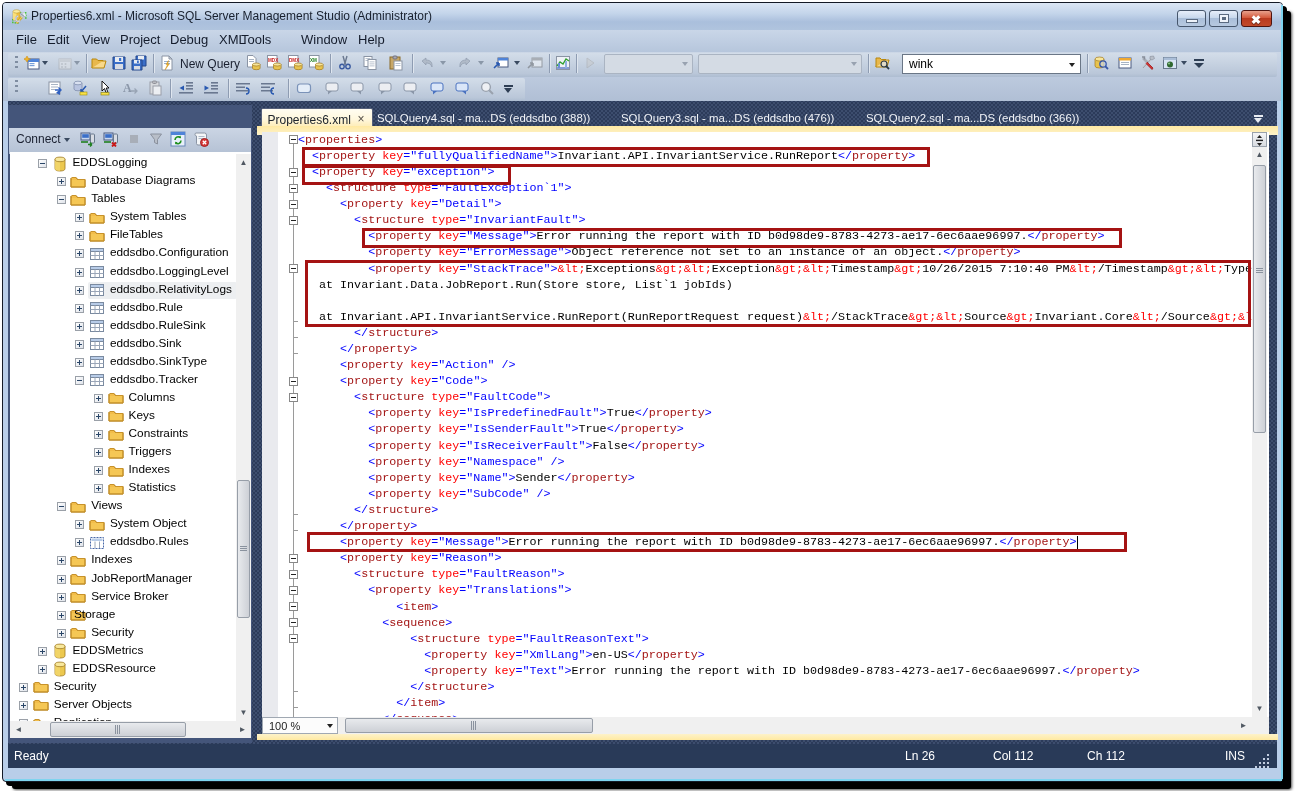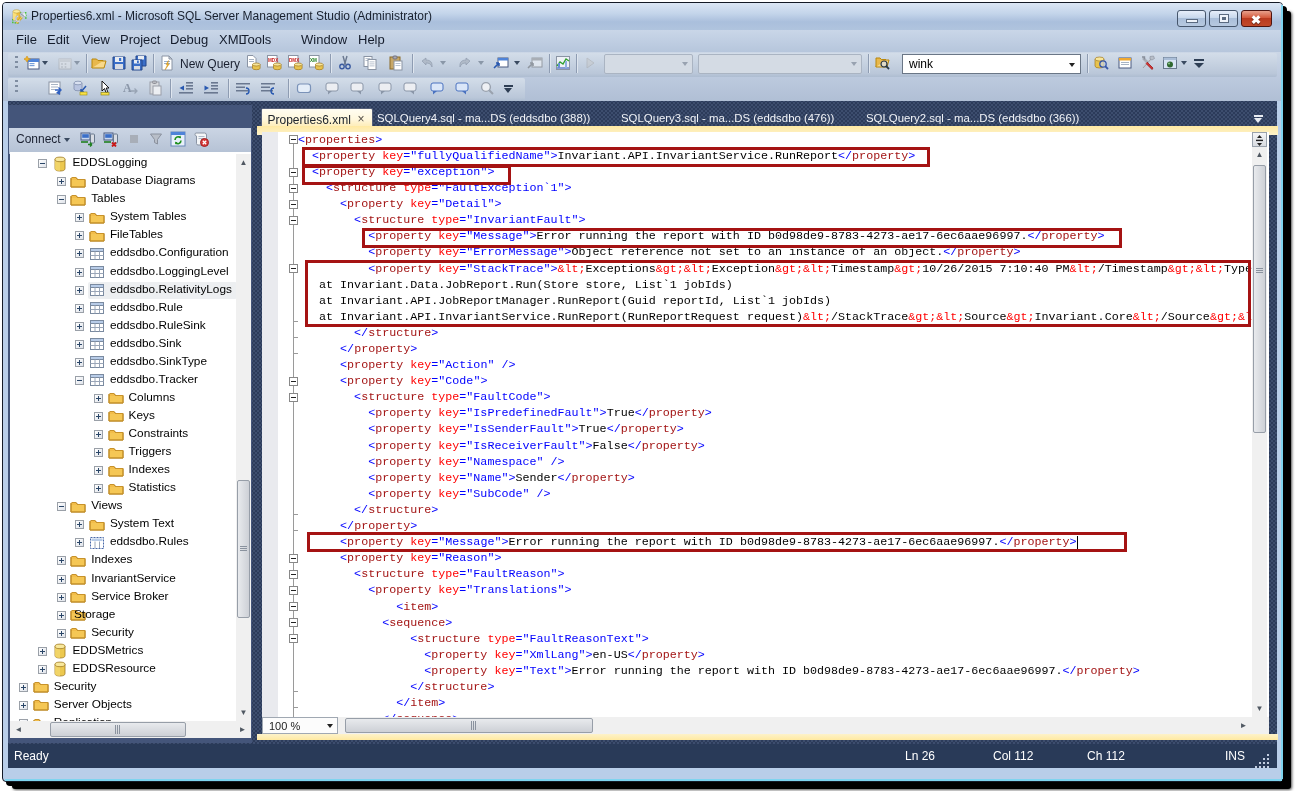--- a/index.html
+++ b/index.html
@@ -605,21 +605,21 @@
 <div class="tlabel" style="left:88.2px;top:495.2px">Views</div>
 <div class="tbox" style="left:72.4px;top:517.3px">
       <i class="h"></i>
       <i class="v"></i>
     </div>
 <div style="position:absolute;left:85.9px;top:513.8px;width:16px;height:16px"><svg width="16" height="16" viewBox="0 0 16 16">
         <path d="M1 4.5 L1 13 L15 13 L15 5.5 L7.5 5.5 L6 3.5 L2 3.5 Z" fill="#f2bd4a" stroke="#a87818" stroke-width="1"></path>
         <path d="M1.5 6 L14.5 6 L14.5 12.5 L1.5 12.5 Z" fill="#f8d05e" opacity=".55"></path>
         <path d="M1 4.5 L1 13 L15 13 L15 5.5 L7.5 5.5 L6 3.5 L2 3.5 Z" fill="none" stroke="#c8922a" stroke-width="1"></path>
       </svg></div>
-<div class="tlabel" style="left:106.9px;top:513.3px">System Text</div>
+<div class="tlabel" style="left:106.9px;top:513.3px">System Object</div>
 <div class="tbox" style="left:72.4px;top:535.4px">
       <i class="h"></i>
       <i class="v"></i>
     </div>
 <div style="position:absolute;left:85.9px;top:531.9px;width:16px;height:16px"><svg width="16" height="16" viewBox="0 0 16 16">
         <rect x="1.5" y="2.5" width="13" height="11" fill="#fff" stroke="#4868a8" stroke-width="1" stroke-dasharray="2,1"></rect>
         <rect x="2.5" y="3.5" width="11" height="2.5" fill="#b8cce8"></rect>
         <line x1="6" y1="6.5" x2="6" y2="13" stroke="#9aa6b8" stroke-width="1"></line>
         <line x1="10.5" y1="6.5" x2="10.5" y2="13" stroke="#9aa6b8" stroke-width="1"></line>
       </svg></div>
@@ -636,21 +636,21 @@
 <div class="tlabel" style="left:88.2px;top:549.4px">Indexes</div>
 <div class="tbox" style="left:53.7px;top:571.5px">
       <i class="h"></i>
       <i class="v"></i>
     </div>
 <div style="position:absolute;left:67.2px;top:568.0px;width:16px;height:16px"><svg width="16" height="16" viewBox="0 0 16 16">
         <path d="M1 4.5 L1 13 L15 13 L15 5.5 L7.5 5.5 L6 3.5 L2 3.5 Z" fill="#f2bd4a" stroke="#a87818" stroke-width="1"></path>
         <path d="M1.5 6 L14.5 6 L14.5 12.5 L1.5 12.5 Z" fill="#f8d05e" opacity=".55"></path>
         <path d="M1 4.5 L1 13 L15 13 L15 5.5 L7.5 5.5 L6 3.5 L2 3.5 Z" fill="none" stroke="#c8922a" stroke-width="1"></path>
       </svg></div>
-<div class="tlabel" style="left:88.2px;top:567.5px">InvariantService</div>
+<div class="tlabel" style="left:88.2px;top:567.5px">JobReportManager</div>
 <div class="tbox" style="left:53.7px;top:589.5px">
       <i class="h"></i>
       <i class="v"></i>
     </div>
 <div style="position:absolute;left:67.2px;top:586.0px;width:16px;height:16px"><svg width="16" height="16" viewBox="0 0 16 16">
         <path d="M1 4.5 L1 13 L15 13 L15 5.5 L7.5 5.5 L6 3.5 L2 3.5 Z" fill="#f2bd4a" stroke="#a87818" stroke-width="1"></path>
         <path d="M1.5 6 L14.5 6 L14.5 12.5 L1.5 12.5 Z" fill="#f8d05e" opacity=".55"></path>
         <path d="M1 4.5 L1 13 L15 13 L15 5.5 L7.5 5.5 L6 3.5 L2 3.5 Z" fill="none" stroke="#c8922a" stroke-width="1"></path>
       </svg></div>
 <div class="tlabel" style="left:88.2px;top:585.5px">Service Broker</div>
@@ -759,21 +759,21 @@
 <div class="cl"><span></span><span style="color:#0000ff">&lt;</span><span style="color:#a31515">properties</span><span style="color:#0000ff">&gt;</span></div>
 <div class="cl"><span>&nbsp;&nbsp;</span><span style="color:#0000ff">&lt;</span><span style="color:#a31515">property</span><span style="color:#000000"> </span><span style="color:#ff0000">key</span><span style="color:#0000ff">="fullyQualifiedName</span><span style="color:#0000ff">"&gt;</span><span style="color:#000000">Invariant.API.InvariantService.RunReport</span><span style="color:#0000ff">&lt;/</span><span style="color:#a31515">property</span><span style="color:#0000ff">&gt;</span></div>
 <div class="cl"><span>&nbsp;&nbsp;</span><span style="color:#0000ff">&lt;</span><span style="color:#a31515">property</span><span style="color:#000000"> </span><span style="color:#ff0000">key</span><span style="color:#0000ff">="exception</span><span style="color:#0000ff">"&gt;</span></div>
 <div class="cl"><span>&nbsp;&nbsp;&nbsp;&nbsp;</span><span style="color:#0000ff">&lt;</span><span style="color:#a31515">structure</span><span style="color:#000000"> </span><span style="color:#ff0000">type</span><span style="color:#0000ff">="FaultException`1</span><span style="color:#0000ff">"&gt;</span></div>
 <div class="cl"><span>&nbsp;&nbsp;&nbsp;&nbsp;&nbsp;&nbsp;</span><span style="color:#0000ff">&lt;</span><span style="color:#a31515">property</span><span style="color:#000000"> </span><span style="color:#ff0000">key</span><span style="color:#0000ff">="Detail</span><span style="color:#0000ff">"&gt;</span></div>
 <div class="cl"><span>&nbsp;&nbsp;&nbsp;&nbsp;&nbsp;&nbsp;&nbsp;&nbsp;</span><span style="color:#0000ff">&lt;</span><span style="color:#a31515">structure</span><span style="color:#000000"> </span><span style="color:#ff0000">type</span><span style="color:#0000ff">="InvariantFault</span><span style="color:#0000ff">"&gt;</span></div>
 <div class="cl"><span>&nbsp;&nbsp;&nbsp;&nbsp;&nbsp;&nbsp;&nbsp;&nbsp;&nbsp;&nbsp;</span><span style="color:#0000ff">&lt;</span><span style="color:#a31515">property</span><span style="color:#000000"> </span><span style="color:#ff0000">key</span><span style="color:#0000ff">="Message</span><span style="color:#0000ff">"&gt;</span><span style="color:#000000">Error running the report with ID b0d98de9-8783-4273-ae17-6ec6aae96997.</span><span style="color:#0000ff">&lt;/</span><span style="color:#a31515">property</span><span style="color:#0000ff">&gt;</span></div>
 <div class="cl"><span>&nbsp;&nbsp;&nbsp;&nbsp;&nbsp;&nbsp;&nbsp;&nbsp;&nbsp;&nbsp;</span><span style="color:#0000ff">&lt;</span><span style="color:#a31515">property</span><span style="color:#000000"> </span><span style="color:#ff0000">key</span><span style="color:#0000ff">="ErrorMessage</span><span style="color:#0000ff">"&gt;</span><span style="color:#000000">Object reference not set to an instance of an object.</span><span style="color:#0000ff">&lt;/</span><span style="color:#a31515">property</span><span style="color:#0000ff">&gt;</span></div>
 <div class="cl"><span>&nbsp;&nbsp;&nbsp;&nbsp;&nbsp;&nbsp;&nbsp;&nbsp;&nbsp;&nbsp;</span><span style="color:#0000ff">&lt;</span><span style="color:#a31515">property</span><span style="color:#000000"> </span><span style="color:#ff0000">key</span><span style="color:#0000ff">="StackTrace</span><span style="color:#0000ff">"&gt;</span><span style="color:#ff0000">&amp;lt;</span><span style="color:#000000">Exceptions</span><span style="color:#ff0000">&amp;gt;</span><span style="color:#ff0000">&amp;lt;</span><span style="color:#000000">Exception</span><span style="color:#ff0000">&amp;gt;</span><span style="color:#ff0000">&amp;lt;</span><span style="color:#000000">Timestamp</span><span style="color:#ff0000">&amp;gt;</span><span style="color:#000000">10/26/2015 7:10:40 PM</span><span style="color:#ff0000">&amp;lt;</span><span style="color:#000000">/Timestamp</span><span style="color:#ff0000">&amp;gt;</span><span style="color:#ff0000">&amp;lt;</span><span style="color:#000000">Type</span></div>
 <div class="cl"><span>&nbsp;&nbsp;&nbsp;</span><span style="color:#000000">at Invariant.Data.JobReport.Run(Store store, List`1 jobIds)</span></div>
-<div class="cl"><span>&nbsp;&nbsp;&nbsp;</span><span style="color:#000000">at Invariant.API.JobReportManager.RunReport(Guid reportId, List`1 jobIds)</span></div>
+<div class="cl"><span>&nbsp;&nbsp;&nbsp;</span></div>
 <div class="cl"><span>&nbsp;&nbsp;&nbsp;</span><span style="color:#000000">at Invariant.API.InvariantService.RunReport(RunReportRequest request)</span><span style="color:#ff0000">&amp;lt;</span><span style="color:#000000">/StackTrace</span><span style="color:#ff0000">&amp;gt;</span><span style="color:#ff0000">&amp;lt;</span><span style="color:#000000">Source</span><span style="color:#ff0000">&amp;gt;</span><span style="color:#000000">Invariant.Core</span><span style="color:#ff0000">&amp;lt;</span><span style="color:#000000">/Source</span><span style="color:#ff0000">&amp;gt;</span><span style="color:#ff0000">&amp;l</span></div>
 <div class="cl"><span>&nbsp;&nbsp;&nbsp;&nbsp;&nbsp;&nbsp;&nbsp;&nbsp;</span><span style="color:#0000ff">&lt;/</span><span style="color:#a31515">structure</span><span style="color:#0000ff">&gt;</span></div>
 <div class="cl"><span>&nbsp;&nbsp;&nbsp;&nbsp;&nbsp;&nbsp;</span><span style="color:#0000ff">&lt;/</span><span style="color:#a31515">property</span><span style="color:#0000ff">&gt;</span></div>
 <div class="cl"><span>&nbsp;&nbsp;&nbsp;&nbsp;&nbsp;&nbsp;</span><span style="color:#0000ff">&lt;</span><span style="color:#a31515">property</span><span style="color:#000000"> </span><span style="color:#ff0000">key</span><span style="color:#0000ff">="Action</span><span style="color:#0000ff">" /&gt;</span></div>
 <div class="cl"><span>&nbsp;&nbsp;&nbsp;&nbsp;&nbsp;&nbsp;</span><span style="color:#0000ff">&lt;</span><span style="color:#a31515">property</span><span style="color:#000000"> </span><span style="color:#ff0000">key</span><span style="color:#0000ff">="Code</span><span style="color:#0000ff">"&gt;</span></div>
 <div class="cl"><span>&nbsp;&nbsp;&nbsp;&nbsp;&nbsp;&nbsp;&nbsp;&nbsp;</span><span style="color:#0000ff">&lt;</span><span style="color:#a31515">structure</span><span style="color:#000000"> </span><span style="color:#ff0000">type</span><span style="color:#0000ff">="FaultCode</span><span style="color:#0000ff">"&gt;</span></div>
 <div class="cl"><span>&nbsp;&nbsp;&nbsp;&nbsp;&nbsp;&nbsp;&nbsp;&nbsp;&nbsp;&nbsp;</span><span style="color:#0000ff">&lt;</span><span style="color:#a31515">property</span><span style="color:#000000"> </span><span style="color:#ff0000">key</span><span style="color:#0000ff">="IsPredefinedFault</span><span style="color:#0000ff">"&gt;</span><span style="color:#000000">True</span><span style="color:#0000ff">&lt;/</span><span style="color:#a31515">property</span><span style="color:#0000ff">&gt;</span></div>
 <div class="cl"><span>&nbsp;&nbsp;&nbsp;&nbsp;&nbsp;&nbsp;&nbsp;&nbsp;&nbsp;&nbsp;</span><span style="color:#0000ff">&lt;</span><span style="color:#a31515">property</span><span style="color:#000000"> </span><span style="color:#ff0000">key</span><span style="color:#0000ff">="IsSenderFault</span><span style="color:#0000ff">"&gt;</span><span style="color:#000000">True</span><span style="color:#0000ff">&lt;/</span><span style="color:#a31515">property</span><span style="color:#0000ff">&gt;</span></div>
 <div class="cl"><span>&nbsp;&nbsp;&nbsp;&nbsp;&nbsp;&nbsp;&nbsp;&nbsp;&nbsp;&nbsp;</span><span style="color:#0000ff">&lt;</span><span style="color:#a31515">property</span><span style="color:#000000"> </span><span style="color:#ff0000">key</span><span style="color:#0000ff">="IsReceiverFault</span><span style="color:#0000ff">"&gt;</span><span style="color:#000000">False</span><span style="color:#0000ff">&lt;/</span><span style="color:#a31515">property</span><span style="color:#0000ff">&gt;</span></div>
 <div class="cl"><span>&nbsp;&nbsp;&nbsp;&nbsp;&nbsp;&nbsp;&nbsp;&nbsp;&nbsp;&nbsp;</span><span style="color:#0000ff">&lt;</span><span style="color:#a31515">property</span><span style="color:#000000"> </span><span style="color:#ff0000">key</span><span style="color:#0000ff">="Namespace</span><span style="color:#0000ff">" /&gt;</span></div>

